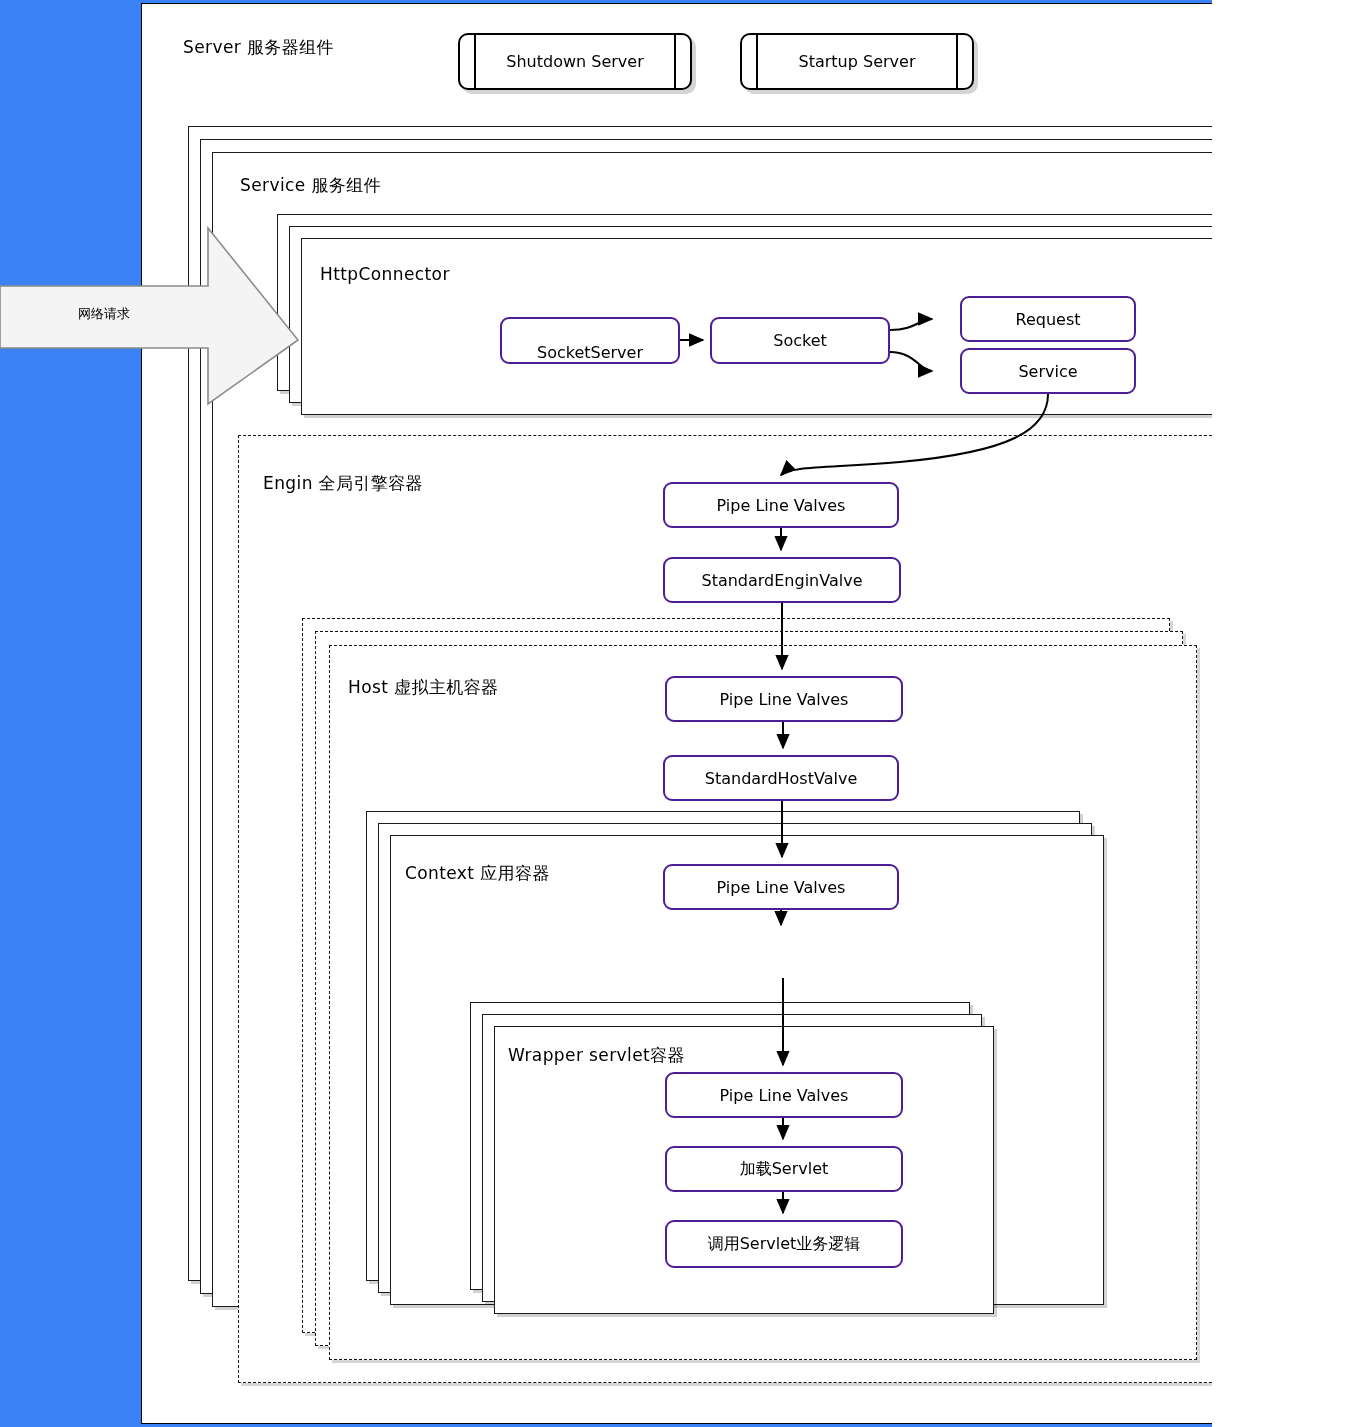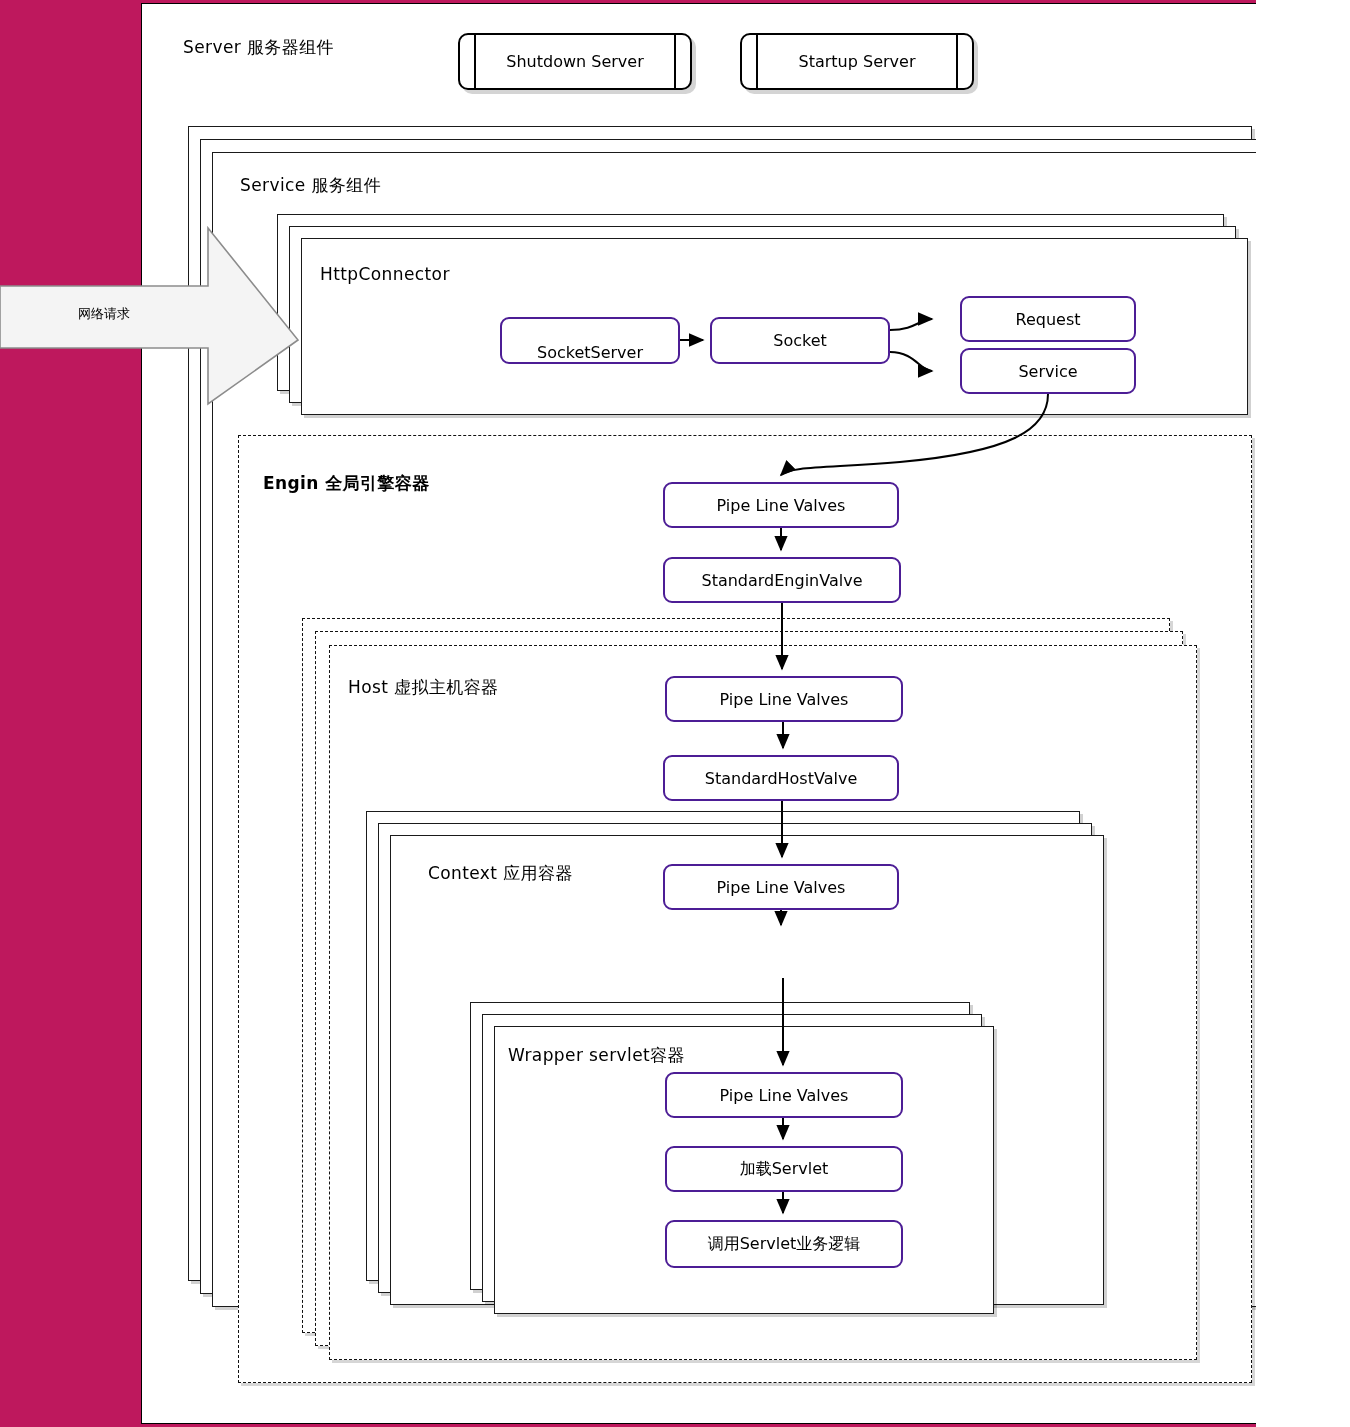--- a/index.html
+++ b/index.html
@@ -7,23 +7,22 @@
     padding: 0;
     background: #ffffff;
   }
   body {
     font-family: "Liberation Sans", sans-serif;
   }
   #canvas {
     position: relative;
     width: 1212px;
     height: 1427px;
-    background: #be185d;
+    background: #3b82f6;
     overflow: hidden;
-    padding-left: 44px;
   }
 
   
   .abs { position: absolute; box-sizing: border-box; }
 
   
   .page-frame {
     border: 1px solid #000000;
     background: #ffffff;
   }
@@ -148,21 +147,21 @@
   <div class="abs node" style="left:960px; top:296px; width:176px; height:46px;">
     <span>Request</span>
   </div>
 
   <div class="abs node" style="left:960px; top:348px; width:176px; height:46px;">
     <span>Service</span>
   </div>
 
   <div class="abs cont-dashed cont-dashed-shadow" style="left:238px; top:435px; width:1014px; height:948px;"></div>
 
-  <div class="cont-label" style="left:263px; top:472px;font-weight:bold;">Engin 全局引擎容器</div>
+  <div class="cont-label" style="left:263px; top:472px;">Engin 全局引擎容器</div>
 
   <div class="abs node" style="left:663px; top:482px; width:236px; height:46px;">
     <span>Pipe Line Valves</span>
   </div>
 
   <div class="abs node" style="left:663px; top:557px; width:238px; height:46px;">
     <span>StandardEnginValve</span>
   </div>
 
   <div class="abs cont-dashed cont-dashed-shadow" style="left:302px; top:618px; width:868px; height:715px;"></div>
@@ -176,21 +175,21 @@
   </div>
 
   <div class="abs node" style="left:663px; top:755px; width:236px; height:46px;">
     <span>StandardHostValve</span>
   </div>
 
   <div class="abs cont-solid cont-solid-shadow" style="left:366px; top:811px; width:714px; height:470px;"></div>
   <div class="abs cont-solid cont-solid-shadow" style="left:378px; top:823px; width:714px; height:470px;"></div>
   <div class="abs cont-solid cont-solid-shadow" style="left:390px; top:835px; width:714px; height:470px;"></div>
 
-  <div class="cont-label" style="left:428px; top:862px;">Context 应用容器</div>
+  <div class="cont-label" style="left:405px; top:862px;">Context 应用容器</div>
 
   <div class="abs node" style="left:663px; top:864px; width:236px; height:46px;">
     <span>Pipe Line Valves</span>
   </div>
 
 
   <div class="abs cont-solid cont-solid-shadow" style="left:470px; top:1002px; width:500px; height:288px;"></div>
   <div class="abs cont-solid cont-solid-shadow" style="left:482px; top:1014px; width:500px; height:288px;"></div>
   <div class="abs cont-solid cont-solid-shadow" style="left:494px; top:1026px; width:500px; height:288px;"></div>
 

